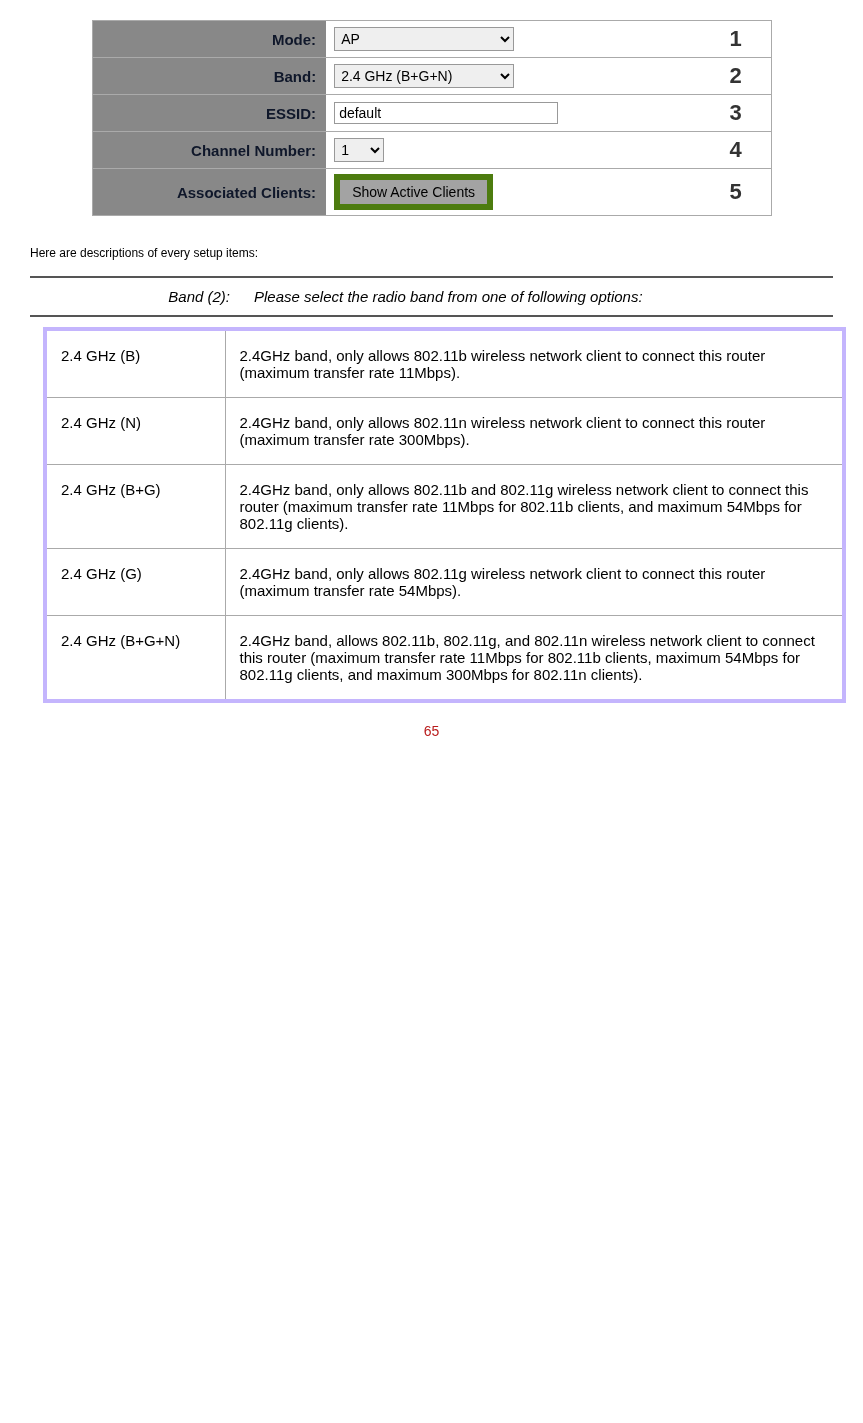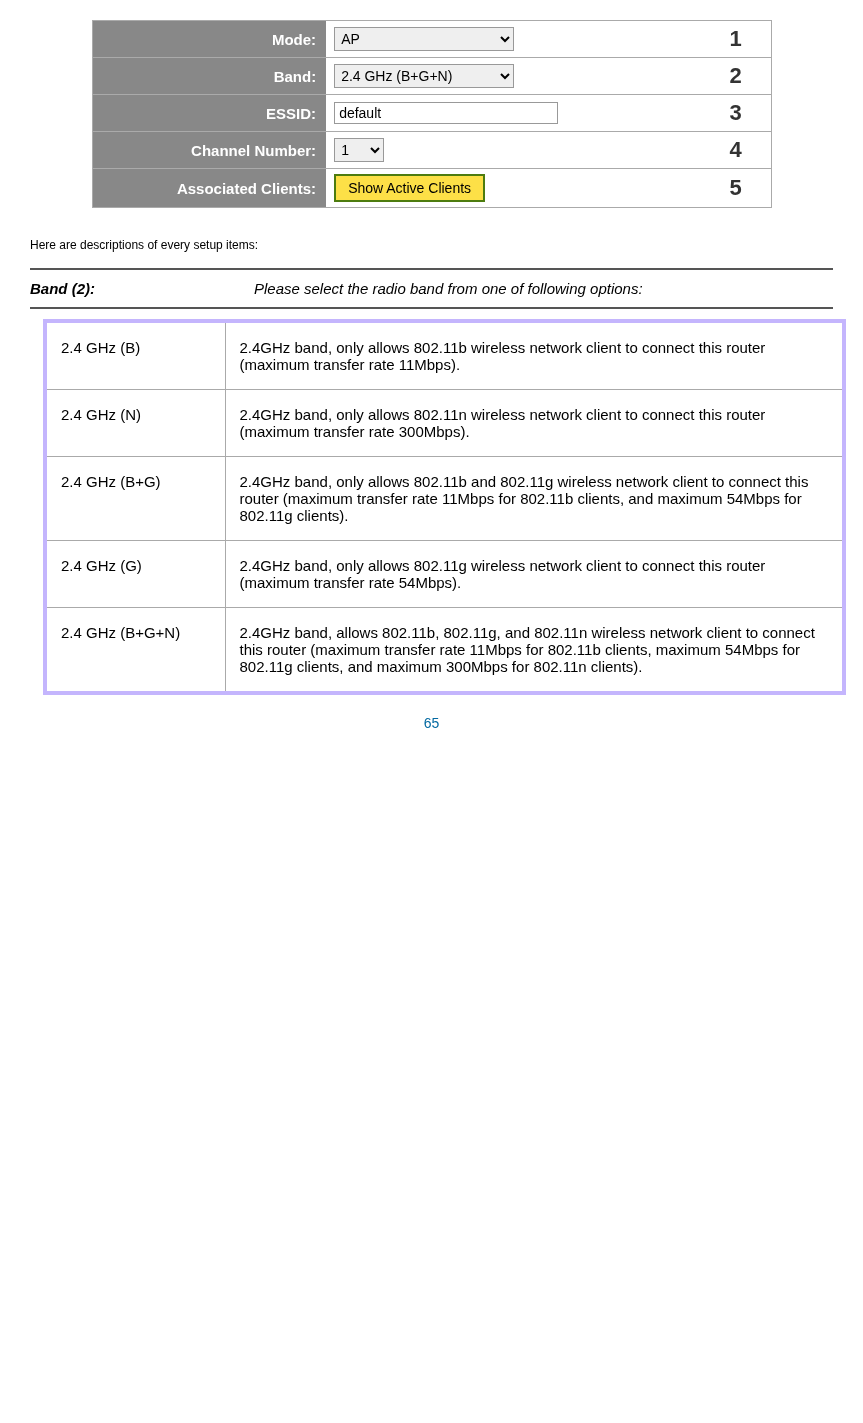--- a/index.html
+++ b/index.html
@@ -20,21 +20,21 @@
       margin: 10px auto 0 auto;
     }
     .form-table tr {
       border: 1px solid #aaa;
     }
     .form-table td {
       padding: 5px 8px;
     }
     .form-table .label-cell {
       background: #888;
-      color: #ffffff;
+      color: #0f172a;
       font-weight: bold;
       text-align: right;
       width: 200px;
       padding-right: 10px;
     }
     .form-table .input-cell {
       background: #fff;
       width: 320px;
     }
     .form-table .number-cell {
@@ -63,22 +63,22 @@
       align-items: center;
       gap: 4px;
     }
     select.channel-select {
       width: 50px;
       border: 1px solid #999;
       padding: 2px;
       font-size: 14px;
     }
     button.show-clients-btn {
-      border: 2px solid #4d7c0f;
-      background: #fde047;
+      border: 6px solid #4d7c0f;
+      background: #a3a3a3;
       padding: 4px 12px;
       font-size: 14px;
       cursor: pointer;
     }
 
     
     .desc-section {
       margin: 30px 10px 0 10px;
     }
     .desc-intro {
@@ -94,24 +94,25 @@
     
     .band-header {
       display: flex;
       gap: 0;
       margin-bottom: 10px;
       padding-bottom: 10px;
       border-bottom: 2px solid #555;
     }
     .band-header .band-label {
       font-style: italic;
-      font-weight: bold;
+      font-weight: normal;
       width: 200px;
       flex-shrink: 0;
       font-size: 15px;
+      text-align: right;
     }
     .band-header .band-desc {
       font-style: italic;
       font-size: 15px;
       flex: 1;
       margin-left: 24px;
     }
 
     
     .options-table {
@@ -135,21 +136,21 @@
     }
     .options-table td.opt-desc {
       flex: 1;
     }
 
     
     .page-number {
       text-align: center;
       margin-top: 20px;
       font-size: 14px;
-      color: #0369a1;
+      color: #b91c1c;
     }
   </style>
 </head>
 <body>
 
 <table class="form-table">
 
   <tbody>
       <tr>
     <td class="label-cell">Mode:</td>

